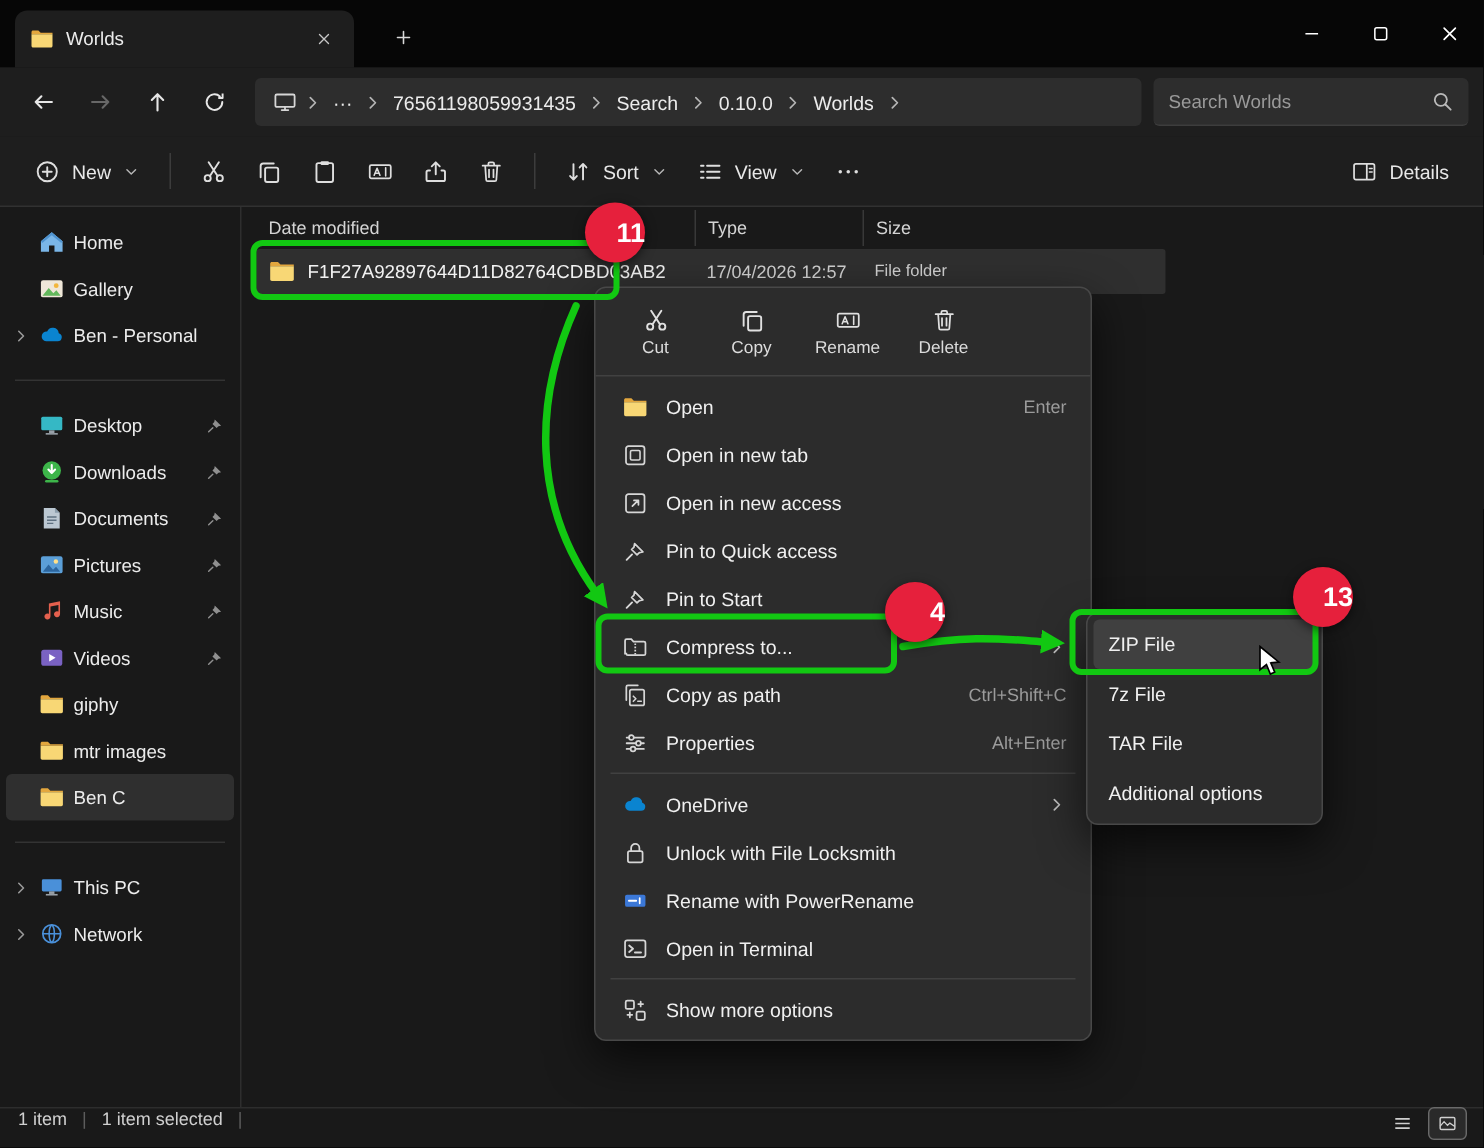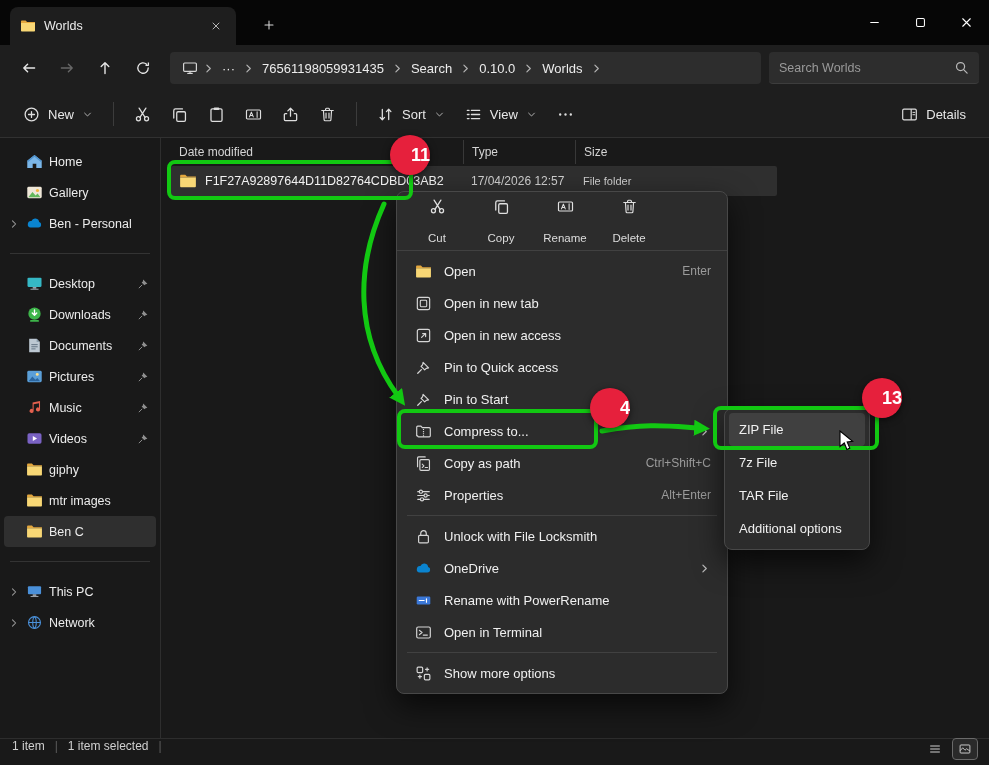--- a/index.html
+++ b/index.html
@@ -69,32 +69,32 @@
   .cell{display:flex;align-items:center;padding:0 8px;font-size:12.5px;color:#cfcfcf;white-space:nowrap;overflow:hidden}
   .cell.name{width:292px;gap:8px;color:#f2f2f2}
   .cell.date{width:112px;font-size:12px}
   .cell.type{width:118px;font-size:11px}
   .cell.size{width:84px;font-size:12px}
   .row-ic{width:18px;height:18px;flex:0 0 18px}
 
   
   .ctx{position:absolute;left:396px;top:191px;width:332px;background:var(--menu);border:1px solid #484848;border-radius:8px;box-shadow:0 12px 30px rgba(0,0,0,.65);padding:4px 0;z-index:20}
   .qa-row{display:flex;padding:2px 0 6px 14px;gap:12px;border-bottom:1px solid #414141;margin:0 0 4px 0}
-  .qa{width:52px;height:46px;display:flex;flex-direction:column;align-items:center;justify-content:space-between;gap:4px;border-radius:4px}
+  .qa{width:52px;height:46px;display:flex;flex-direction:column;align-items:center;justify-content:center;gap:4px;border-radius:4px}
   .qa-ic{width:17px;height:17px;color:#e0e0e0}
   .qa-label{font-size:11.5px;color:#dcdcdc}
   .menu-item{height:32px;display:flex;align-items:center;padding:0 12px 0 14px;gap:12px;margin:0 4px;border-radius:4px;font-size:13px;color:#f0f0f0}
   .mi-ic{width:17px;height:17px;color:#d6d6d6;flex:0 0 17px}
   .mi-label{flex:1;white-space:nowrap;overflow:hidden}
   .mi-short{color:var(--txt2);font-size:12px}
   .mi-chev{width:13px;height:13px;color:#bdbdbd;flex:0 0 13px}
   .menu-sep{height:1px;background:#414141;margin:4px 10px}
 
   
-  .submenu{position:absolute;left:724px;top:408px;width:146px;background:var(--menu);border:1px solid #484848;border-radius:8px;box-shadow:0 12px 30px rgba(0,0,0,.65);padding:4px;z-index:30}
+  .submenu{position:absolute;left:724px;top:408px;width:158px;background:var(--menu);border:1px solid #484848;border-radius:8px;box-shadow:0 12px 30px rgba(0,0,0,.65);padding:4px;z-index:30}
   .sm-item{height:33px;display:flex;align-items:center;padding:0 10px;border-radius:4px;font-size:13px;color:#f0f0f0;white-space:nowrap}
   .sm-item.hl{background:#404040}
 
   
   .statusbar{position:absolute;left:0;right:0;bottom:0;height:27px;background:var(--content);border-top:1px solid #2d2d2d;display:flex;padding:0 12px;gap:10px;font-size:12px;color:#d0d0d0;z-index:15}
   .st-div{color:#5c5c5c}
   .status-views{margin-left:auto;display:flex;gap:6px}
   .sv-btn{width:24px;height:20px;display:flex;align-items:center;justify-content:center;color:#cfcfcf;border-radius:3px}
   .sv-btn .ic{width:14px;height:14px}
   .sv-btn.active{outline:1px solid #6a6a6a;background:#2a2a2a}
@@ -726,38 +726,38 @@
               <circle cx="6.6" cy="11.6" r="1.5" fill="#2c2c2c" stroke="currentColor" stroke-width="1.1"></circle>
             </svg>
           </span>
           <span class="mi-label">Properties</span>
           <span class="mi-short">Alt+Enter</span>
         </div>
         <div class="menu-sep"></div>
         <div class="menu-item">
           <span class="ic mi-ic">
             <svg viewBox="0 0 16 16">
+              <path d="M4.4 11.8h7.3a2.6 2.6 0 0 0 .7-5.1 3.8 3.8 0 0 0-7.3-1A3 3 0 0 0 4.4 11.8z" fill="#0a84d0"></path>
+            </svg>
+          </span>
+          <span class="mi-label">OneDrive</span>
+          <span class="ic mi-chev">
+            <svg viewBox="0 0 16 16">
+              <path d="M6 3.8L10.2 8 6 12.2" fill="none" stroke="currentColor" stroke-width="1.4" stroke-linecap="round" stroke-linejoin="round"></path>
+            </svg>
+          </span>
+        </div>
+        <div class="menu-item">
+          <span class="ic mi-ic">
+            <svg viewBox="0 0 16 16">
               <rect x="3.4" y="7" width="9.2" height="7" rx="1.1" fill="none" stroke="currentColor" stroke-width="1.1"></rect>
               <path d="M5.4 7V5.1a2.6 2.6 0 0 1 5.2 0V7" fill="none" stroke="currentColor" stroke-width="1.1"></path>
             </svg>
           </span>
           <span class="mi-label">Unlock with File Locksmith</span>
-        </div>
-        <div class="menu-item">
-          <span class="ic mi-ic">
-            <svg viewBox="0 0 16 16">
-              <path d="M4.4 11.8h7.3a2.6 2.6 0 0 0 .7-5.1 3.8 3.8 0 0 0-7.3-1A3 3 0 0 0 4.4 11.8z" fill="#0a84d0"></path>
-            </svg>
-          </span>
-          <span class="mi-label">OneDrive</span>
-          <span class="ic mi-chev">
-            <svg viewBox="0 0 16 16">
-              <path d="M6 3.8L10.2 8 6 12.2" fill="none" stroke="currentColor" stroke-width="1.4" stroke-linecap="round" stroke-linejoin="round"></path>
-            </svg>
-          </span>
         </div>
         <div class="menu-item">
           <span class="ic mi-ic">
             <svg viewBox="0 0 16 16">
               <rect x="1.6" y="4.2" width="12.8" height="7.6" rx="1.2" fill="#3b78d8"></rect>
               <path d="M4 8h4.6M10.8 6.4v3.2" stroke="#fff" stroke-width="1.1" stroke-linecap="round"></path>
             </svg>
           </span>
           <span class="mi-label">Rename with PowerRename</span>
         </div>

